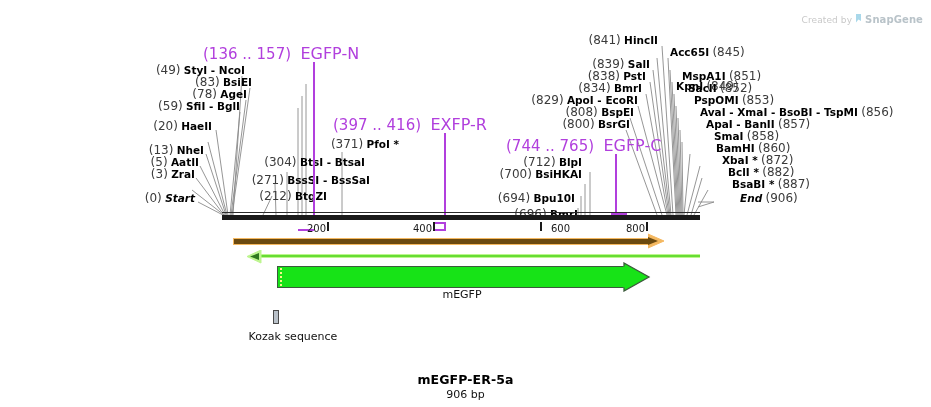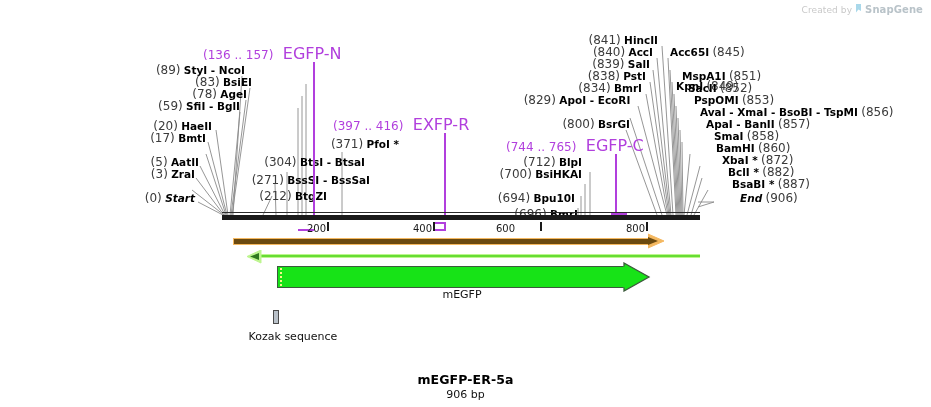--- a/index.html
+++ b/index.html
@@ -6,21 +6,21 @@
   html,body{margin:0;padding:0;}
   body{
     width:931px;height:407px;background:#ffffff;
     font-family:"DejaVu Sans","Liberation Sans",sans-serif;
     overflow:hidden;position:relative;
   }
   #map{position:absolute;left:0;top:0;width:931px;height:407px;}
 
   
   .credit{
-    position:absolute;right:8px;top:4px;
+    position:absolute;right:8px;top:14px;
     font-size:9px;color:#c9c9c9;
     display:flex;align-items:center;gap:3px;
     letter-spacing:.1px;
   }
   .credit .sg-logo{
     width:7px;height:11px;display:inline-block;position:relative;
   }
   .credit .sg-name{color:#b9c3c9;font-weight:bold;font-size:10px;}
 
   
@@ -32,21 +32,21 @@
   .lbl .enz{font-weight:bold;font-size:10.5px;color:#000;}
   .lbl .enz.ital{font-style:italic;}
   .lbl.r{text-align:right;}
   .lbl.l{text-align:left;}
 
   
   .plabel{
     position:absolute;white-space:nowrap;color:#b13fdd;
     font-size:10.5px;line-height:12px;
   }
-  .plabel .rng{font-size:12px;}
+  .plabel .rng{font-size:15px;}
   .plabel .nm{font-size:16px;}
 
   
   .primer-v{position:absolute;width:1.6px;background:#b13fdd;}
   .primer-h{position:absolute;height:2.4px;background:#b13fdd;}
 
   
   svg.leaders{position:absolute;left:0;top:0;width:931px;height:407px;pointer-events:none;}
 
   
@@ -168,42 +168,42 @@
       <line x1="690" y1="154" x2="684" y2="215"></line>
       <line x1="700" y1="166" x2="687" y2="215"></line>
       <line x1="702" y1="178" x2="691" y2="215"></line>
       <line x1="708" y1="190" x2="694" y2="215"></line>
       <line x1="714" y1="202" x2="698" y2="207"></line>
       <line x1="714" y1="202" x2="698" y2="202"></line>
     </g>
   </svg>
 
   <div class="lbl r" style="left:60px;top:64px;width:185px;">
-    <span class="pos">(89)</span>
+    <span class="pos">(49)</span>
     <span class="enz">StyI  -  NcoI</span>
   </div>
   <div class="lbl r" style="left:60px;top:76px;width:192px;">
     <span class="pos">(83)</span>
     <span class="enz">BsiEI</span>
   </div>
   <div class="lbl r" style="left:60px;top:88px;width:187px;">
     <span class="pos">(78)</span>
     <span class="enz">AgeI</span>
   </div>
   <div class="lbl r" style="left:40px;top:100px;width:200px;">
     <span class="pos">(59)</span>
     <span class="enz">SfiI  -  BglI</span>
   </div>
   <div class="lbl r" style="left:20px;top:120px;width:192px;">
     <span class="pos">(20)</span>
     <span class="enz">HaeII</span>
   </div>
-  <div class="lbl r" style="left:20px;top:132px;width:186px;">
-    <span class="pos">(17)</span>
-    <span class="enz">BmtI</span>
+  <div class="lbl r" style="left:20px;top:144px;width:184px;">
+    <span class="pos">(13)</span>
+    <span class="enz">NheI</span>
   </div>
   <div class="lbl r" style="left:20px;top:156px;width:179px;">
     <span class="pos">(5)</span>
     <span class="enz">AatII</span>
   </div>
   <div class="lbl r" style="left:20px;top:168px;width:175px;">
     <span class="pos">(3)</span>
     <span class="enz">ZraI</span>
   </div>
   <div class="lbl r" style="left:10px;top:192px;width:185px;">
@@ -242,39 +242,39 @@
   </div>
   <div class="lbl r" style="left:450px;top:192px;width:125px;">
     <span class="pos">(694)</span>
     <span class="enz">Bpu10I</span>
   </div>
 
   <div class="lbl r" style="left:500px;top:34px;width:158px;">
     <span class="pos">(841)</span>
     <span class="enz">HincII</span>
   </div>
-  <div class="lbl r" style="left:500px;top:46px;width:153px;">
-    <span class="pos">(840)</span>
-    <span class="enz">AccI</span>
-  </div>
   <div class="lbl r" style="left:500px;top:58px;width:150px;">
     <span class="pos">(839)</span>
     <span class="enz">SalI</span>
   </div>
   <div class="lbl r" style="left:500px;top:70px;width:146px;">
     <span class="pos">(838)</span>
     <span class="enz">PstI</span>
   </div>
   <div class="lbl r" style="left:500px;top:82px;width:142px;">
     <span class="pos">(834)</span>
     <span class="enz">BmrI</span>
   </div>
-  <div class="lbl r" style="left:496px;top:94px;width:162px;text-align:center;">
+  <div class="lbl r" style="left:476px;top:94px;width:162px;">
     <span class="pos">(829)</span>
     <span class="enz">ApoI  -  EcoRI</span>
+  </div>
+  <div class="lbl r" style="left:480px;top:106px;width:154px;">
+    <span class="pos">(808)</span>
+    <span class="enz">BspEI</span>
   </div>
   <div class="lbl r" style="left:480px;top:118px;width:150px;">
     <span class="pos">(800)</span>
     <span class="enz">BsrGI</span>
   </div>
 
   <div class="lbl l" style="left:670px;top:46px;">
     <span class="enz">Acc65I</span>
     <span class="pos">(845)</span>
   </div>
@@ -354,21 +354,21 @@
   <div class="backbone bb-main" style="left:222px;top:215px;width:478px;"></div>
   <div class="backbone bb-thin" style="left:222px;top:212px;width:478px;"></div>
 
   <div class="tick" style="left:327px;top:222px;height:9px;"></div>
   <div class="ticklab" style="left:326px;top:223px;">200</div>
 
   <div class="tick" style="left:433px;top:222px;height:9px;"></div>
   <div class="ticklab" style="left:432px;top:223px;">400</div>
 
   <div class="tick" style="left:540px;top:222px;height:9px;"></div>
-  <div class="ticklab" style="left:515px;top:223px;">600</div>
+  <div class="ticklab" style="left:570px;top:223px;">600</div>
 
   <div class="tick" style="left:646px;top:222px;height:9px;"></div>
   <div class="ticklab" style="left:645px;top:223px;">800</div>
 
   <div class="orange-bar" style="left:233px;top:238px;width:420px;"></div>
   <svg style="position:absolute;left:648px;top:233px;width:18px;height:17px;">
     <path d="M0 1 L16 8 L0 15 Z" fill="#f4b860" stroke="#f4b860" stroke-width="1"></path>
     <path d="M0 4 L10 8 L0 12 Z" fill="#6b4a10"></path>
   </svg>
 

